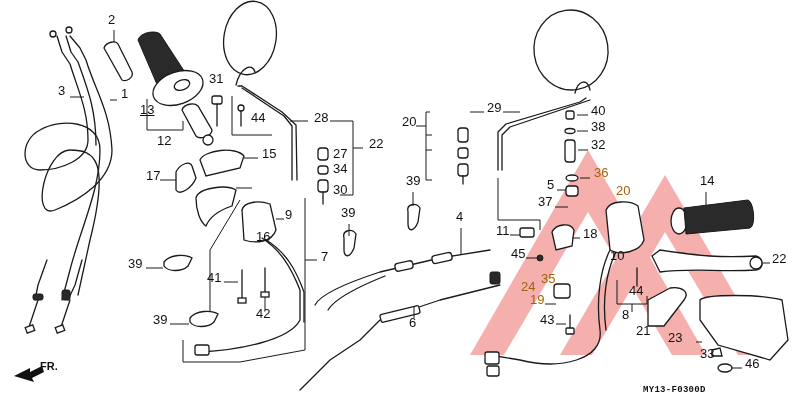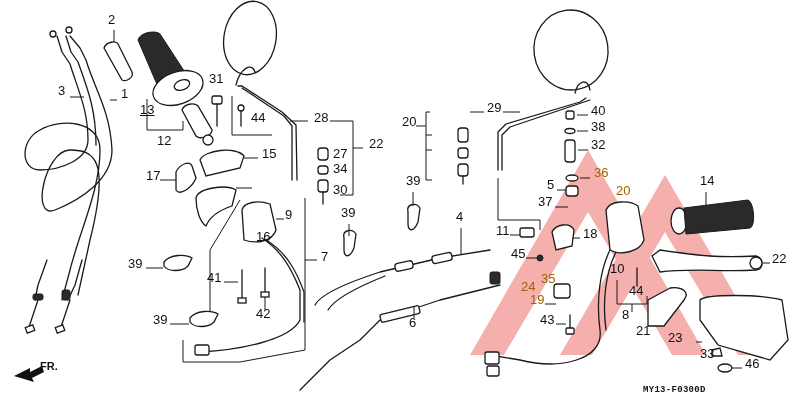--- a/index.html
+++ b/index.html
@@ -219,21 +219,21 @@
   <div id="callouts">
       <div class="lbl" style="left: 121px; top: 87px;">1</div>
       <div class="lbl" style="left: 108px; top: 13px;">2</div>
       <div class="lbl" style="left: 58px; top: 84px;">3</div>
       <div class="lbl" style="left: 456px; top: 210px;">4</div>
       <div class="lbl" style="left: 547px; top: 178px;">5</div>
       <div class="lbl" style="left: 409px; top: 316px;">6</div>
       <div class="lbl" style="left: 321px; top: 250px;">7</div>
       <div class="lbl" style="left: 622px; top: 308px;">8</div>
       <div class="lbl" style="left: 285px; top: 208px;">9</div>
-      <div class="lbl" style="left: 610px; top: 262px;">10</div>
+      <div class="lbl" style="left: 610px; top: 249px;">10</div>
       <div class="lbl" style="left: 496px; top: 224px;">11</div>
       <div class="lbl" style="left: 157px; top: 134px;">12</div>
       <div class="lbl" style="left: 140px; top: 103px; text-decoration: underline;">13</div>
       <div class="lbl" style="left: 700px; top: 174px;">14</div>
       <div class="lbl" style="left: 262px; top: 147px;">15</div>
       <div class="lbl" style="left: 256px; top: 186px; margin-top: 44px;">16</div>
       <div class="lbl" style="left: 146px; top: 169px;">17</div>
       <div class="lbl" style="left: 583px; top: 227px;">18</div>
       <div class="lbl red" style="left: 530px; top: 293px;">19</div>
       <div class="lbl red" style="left: 616px; top: 184px;">20</div>

